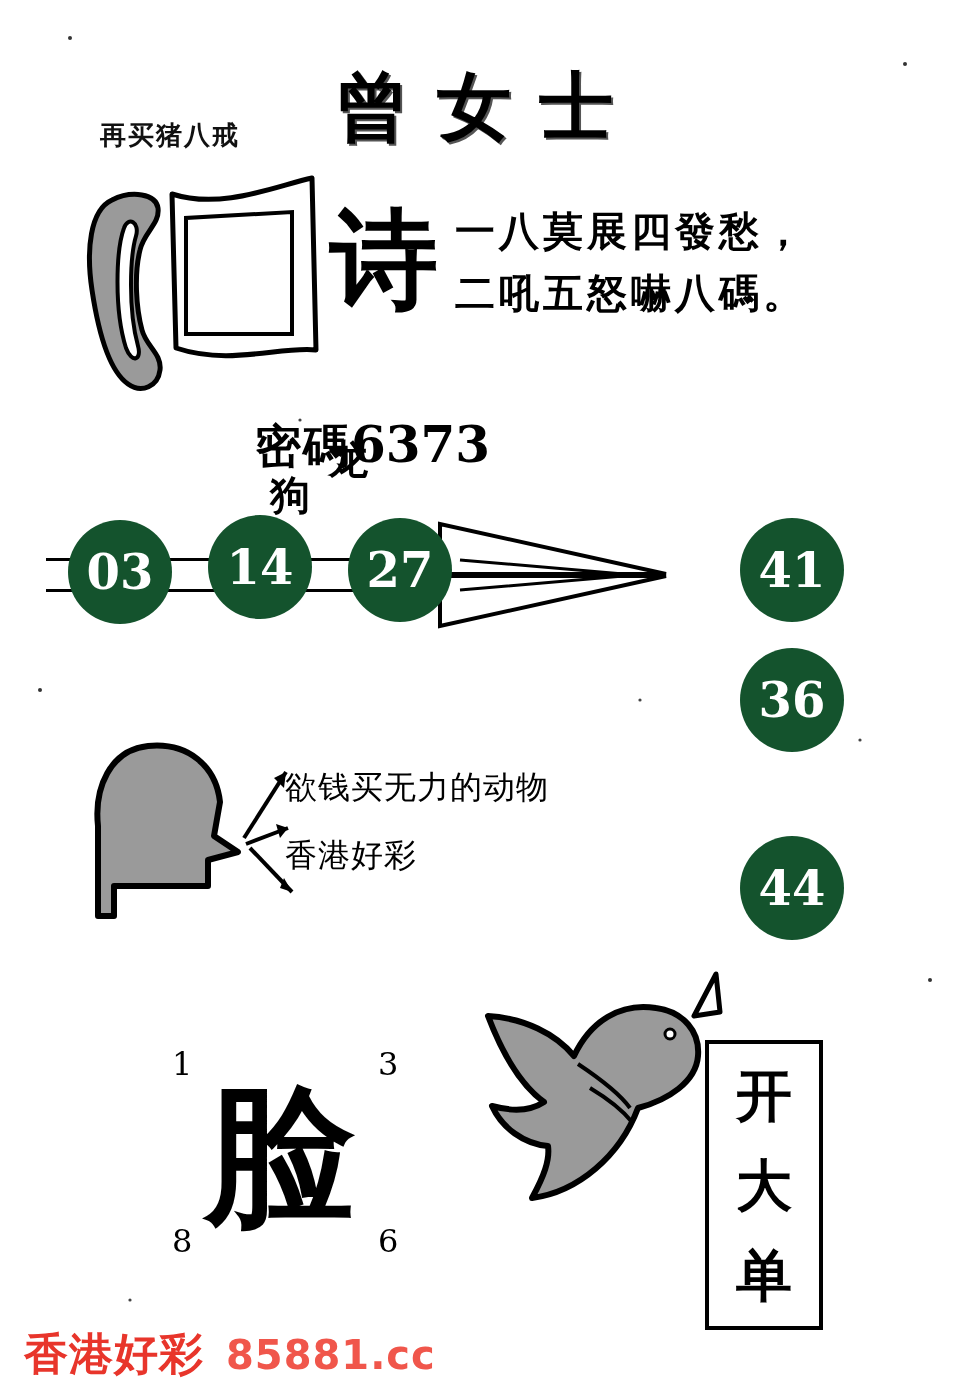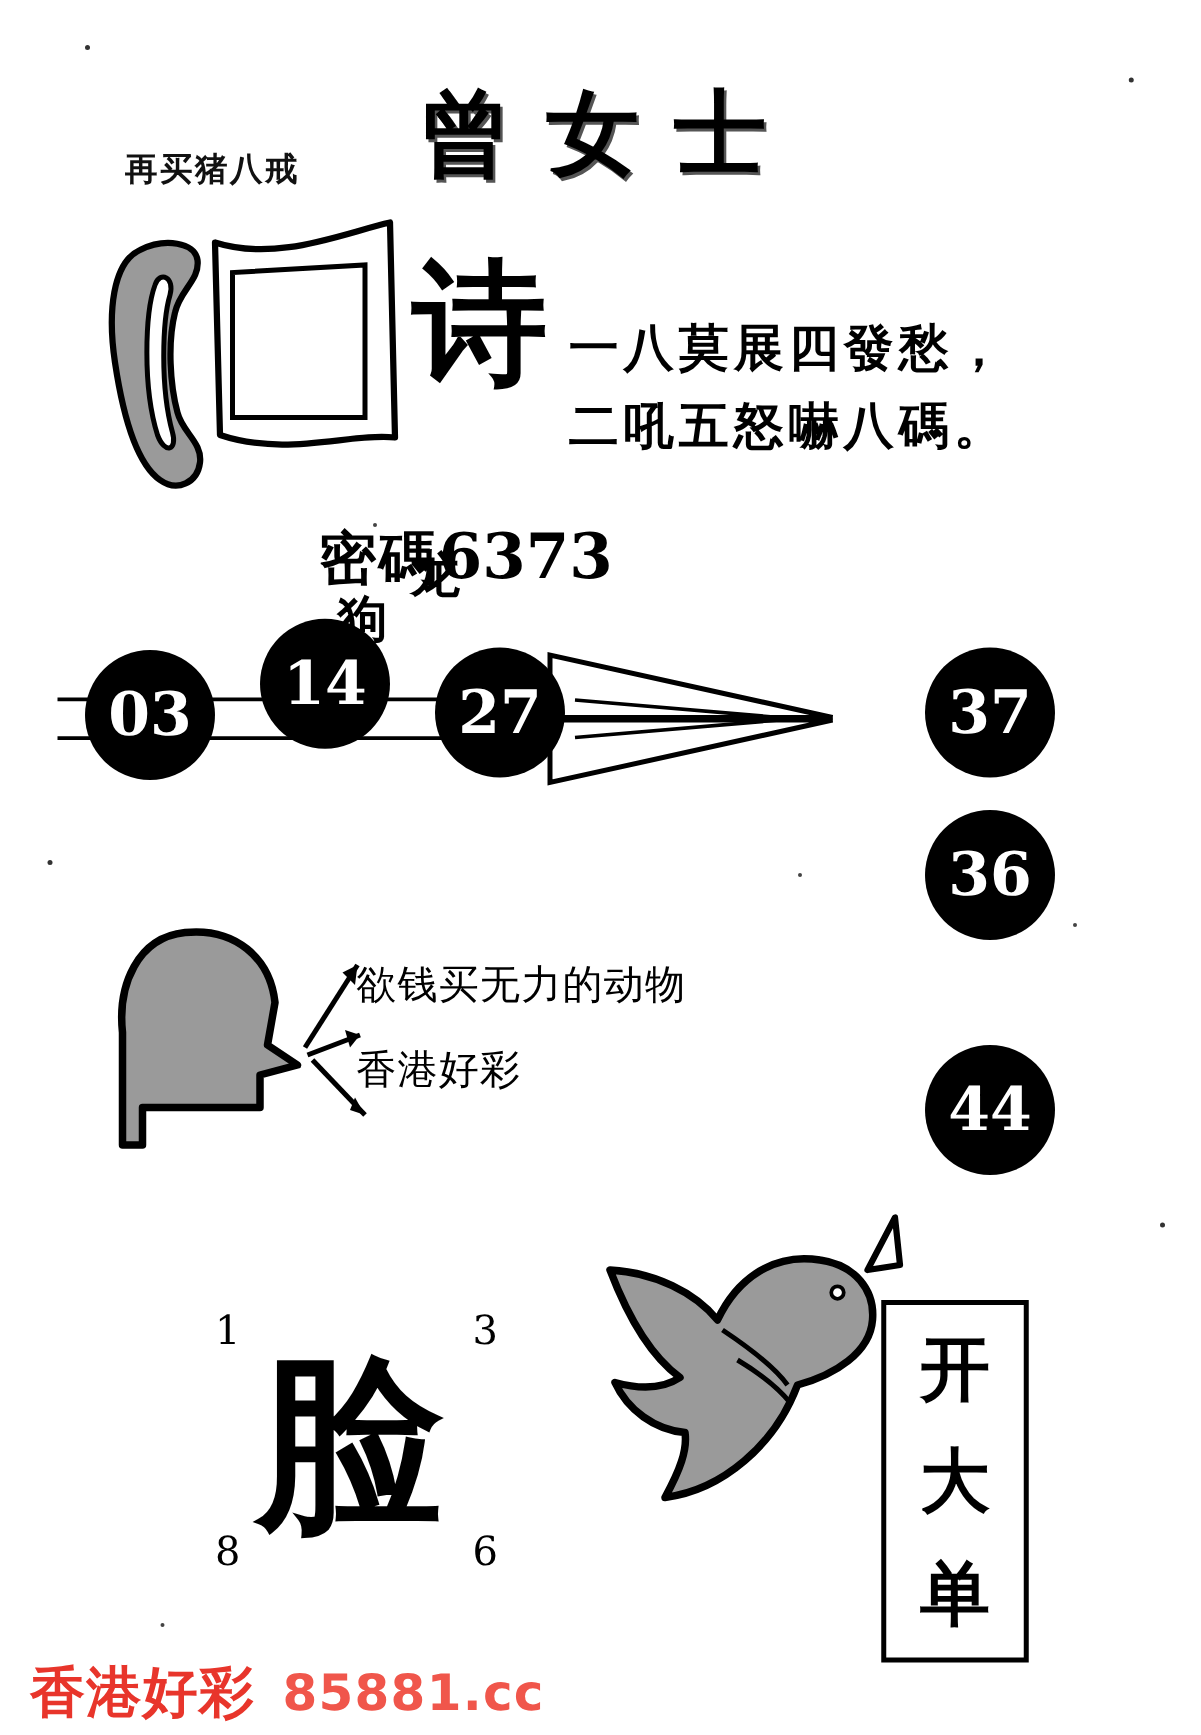--- a/index.html
+++ b/index.html
@@ -8,42 +8,42 @@
 
   .page{position:absolute;inset:0;}
 
   
   .issue{position:absolute;left:100px;top:118px;font-family:"DejaVu Serif","Liberation Serif",serif;
          font-size:26px;letter-spacing:2px;color:#111;font-weight:700;}
   .brand{position:absolute;left:335px;top:58px;font-family:"DejaVu Serif","Liberation Serif",serif;
          font-size:74px;font-weight:700;letter-spacing:28px;color:#000;
          text-shadow:2px 2px 0 #555;}
   .poem{position:absolute;left:455px;top:200px;font-family:"DejaVu Serif","Liberation Serif",serif;
-        font-size:40px;line-height:1.55;letter-spacing:4px;color:#000;font-weight:700;margin-top:48px;}
+        font-size:40px;line-height:1.55;letter-spacing:4px;color:#000;font-weight:700;}
 
   
   .phone-wrap{position:absolute;left:80px;top:170px;width:360px;height:240px;}
   .shi{position:absolute;left:330px;top:205px;font-family:"DejaVu Serif","Liberation Serif",serif;
        font-size:108px;font-weight:700;color:#000;line-height:1;}
   .flag-char{position:absolute;font-family:"DejaVu Serif","Liberation Serif",serif;font-size:40px;font-weight:700;}
   .fc-long{left:248px;top:262px;}
   .fc-gou{left:190px;top:298px;}
 
   
   .pwd{position:absolute;left:255px;top:415px;font-family:"DejaVu Serif","Liberation Serif",serif;
        font-size:46px;font-weight:700;letter-spacing:2px;}
   .pwd .num{font-size:50px;letter-spacing:0;}
 
   
-  .ball{position:absolute;border-radius:50%;background:#000000;color:#fff;
+  .ball{position:absolute;border-radius:50%;background:#14532d;color:#fff;
         display:flex;align-items:center;justify-content:center;
         font-family:"DejaVu Serif","Liberation Serif",serif;font-weight:700;}
   .ball.lg{width:104px;height:104px;font-size:48px;}
   .b1{left:68px;top:520px;}
-  .b2{left:208px;top:495px;}
+  .b2{left:208px;top:515px;}
   .b3{left:348px;top:518px;}
   .r1{left:740px;top:518px;}
   .r2{left:740px;top:648px;}
   .r3{left:740px;top:836px;text-align:right;}
 
   .rod{position:absolute;left:46px;top:558px;width:420px;height:28px;
        border-top:3px solid #000;border-bottom:3px solid #000;background:#fff;}
 
   
   .head-wrap{position:absolute;left:88px;top:740px;width:200px;height:200px;}
@@ -126,21 +126,21 @@
   <svg style="position:absolute;left:430px;top:520px" width="260" height="110">
     <path d="M10 54 L236 54 L10 4 Z" fill="#fff" stroke="#000" stroke-width="4"></path>
     <path d="M10 56 L236 56 L10 106 Z" fill="#fff" stroke="#000" stroke-width="4"></path>
     <path d="M30 40 L205 55 L30 70" fill="none" stroke="#000" stroke-width="3"></path>
   </svg>
 
   <div class="ball lg b1">03</div>
   <div class="ball lg b2">14</div>
   <div class="ball lg b3">27</div>
 
-  <div class="ball lg r1">37</div>
+  <div class="ball lg r1">41</div>
   <div class="ball lg r2">36</div>
   <div class="ball lg r3">44</div>
 
   <div class="head-wrap">
     <svg width="200" height="200" viewBox="0 0 200 200">
       <path d="M60 6 C22 10 6 48 10 86 L10 176 L26 176 L26 146 L120 146
                L120 120 L150 112 L126 96 L132 62 C128 26 100 2 60 6 Z" fill="#9a9a9a" stroke="#000" stroke-width="6" stroke-linejoin="round"></path>
     </svg>
   </div>
   <svg style="position:absolute;left:240px;top:752px" width="90" height="160">

